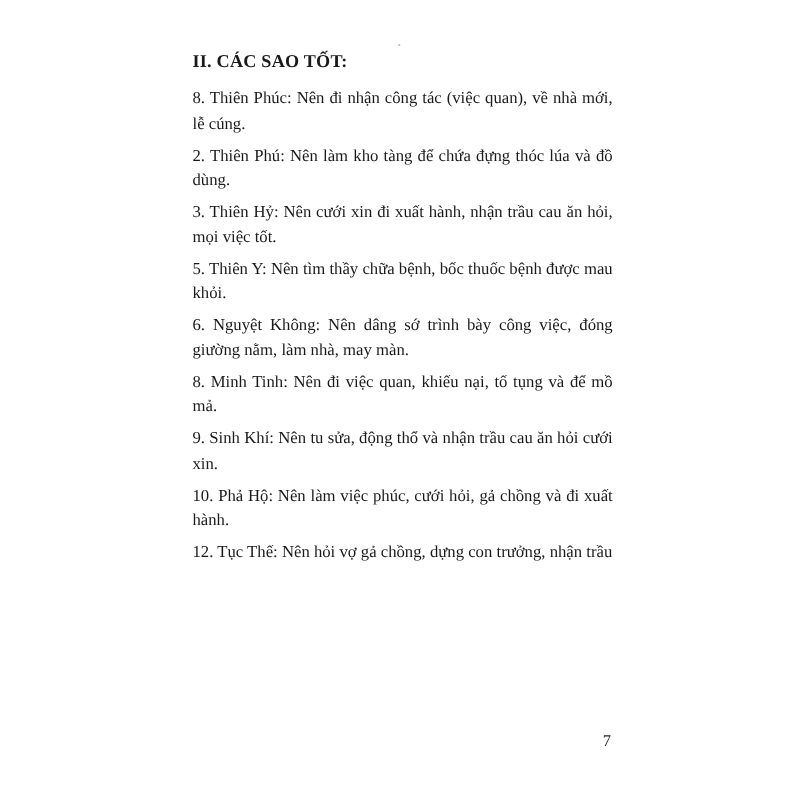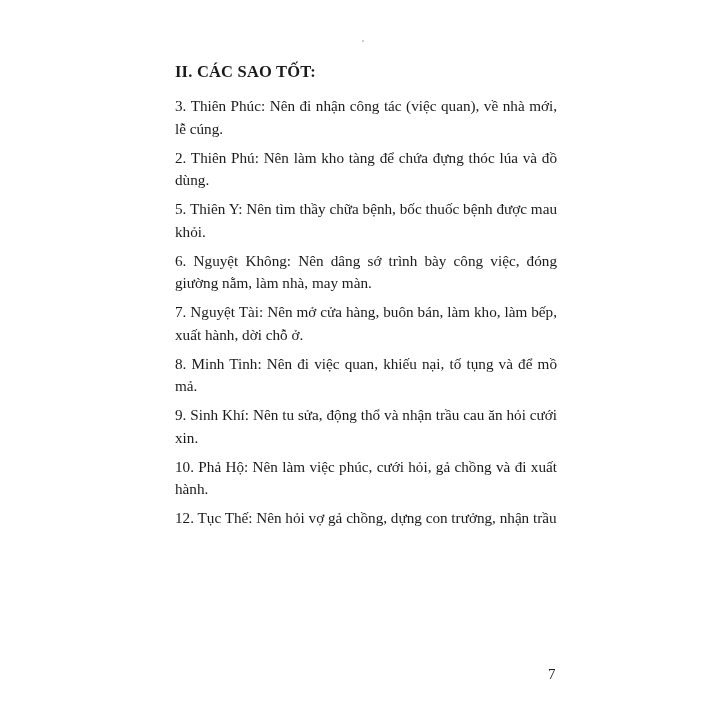--- a/index.html
+++ b/index.html
@@ -5,21 +5,21 @@
     html, body { margin: 0; padding: 0; }
     body {
       width: 720px; height: 720px; overflow: hidden;
       background: #ffffff;
       font-family: "DejaVu Serif", "Liberation Serif", serif;
       color: #1a1a1a;
       position: relative;
     }
     .page {
       position: absolute;
-      left: 175px; top: 60px;
+      left: 175px; top: 44px;
       width: 382px;
     }
     .heading {
       font-family: "Liberation Serif", serif;
       font-weight: bold;
       font-size: 16.5px;
       margin: 0 0 11px 0;
       line-height: 24px;
       letter-spacing: 0.2px;
     }
@@ -41,24 +41,24 @@
       position: absolute; width: 2px; height: 2px; background: #bbb; border-radius: 1px;
     }
   </style>
 </head>
 <body>
 
 <div class="speck" style="left:362px;top:40px;"></div>
 
 <div class="page">
   <div class="heading">II. CÁC SAO TỐT:</div>
-  <p class="item">3. Thiên Phúc: Nên đi nhận công tác (việc quan), về nhà mới, lễ cúng.</p>
+  <p class="item">8. Thiên Phúc: Nên đi nhận công tác (việc quan), về nhà mới, lễ cúng.</p>
   <p class="item">2. Thiên Phú: Nên làm kho tàng để chứa đựng thóc lúa và đồ dùng.</p>
+  <p class="item">3. Thiên Hỷ: Nên cưới xin đi xuất hành, nhận trầu cau ăn hỏi, mọi việc tốt.</p>
   <p class="item">5. Thiên Y: Nên tìm thầy chữa bệnh, bốc thuốc bệnh được mau khỏi.</p>
   <p class="item">6. Nguyệt Không: Nên dâng sớ trình bày công việc, đóng giường nằm, làm nhà, may màn.</p>
-  <p class="item">7. Nguyệt Tài: Nên mở cửa hàng, buôn bán, làm kho, làm bếp, xuất hành, dời chỗ ở.</p>
   <p class="item">8. Minh Tinh: Nên đi việc quan, khiếu nại, tố tụng và để mồ mả.</p>
   <p class="item">9. Sinh Khí: Nên tu sửa, động thổ và nhận trầu cau ăn hỏi cưới xin.</p>
   <p class="item">10. Phả Hộ: Nên làm việc phúc, cưới hỏi, gả chồng và đi xuất hành.</p>
   <p class="item">12. Tục Thế: Nên hỏi vợ gả chồng, dựng con trưởng, nhận trầu</p>
 </div>
 
 <div class="page-number">7</div>
 
 </body></html>

